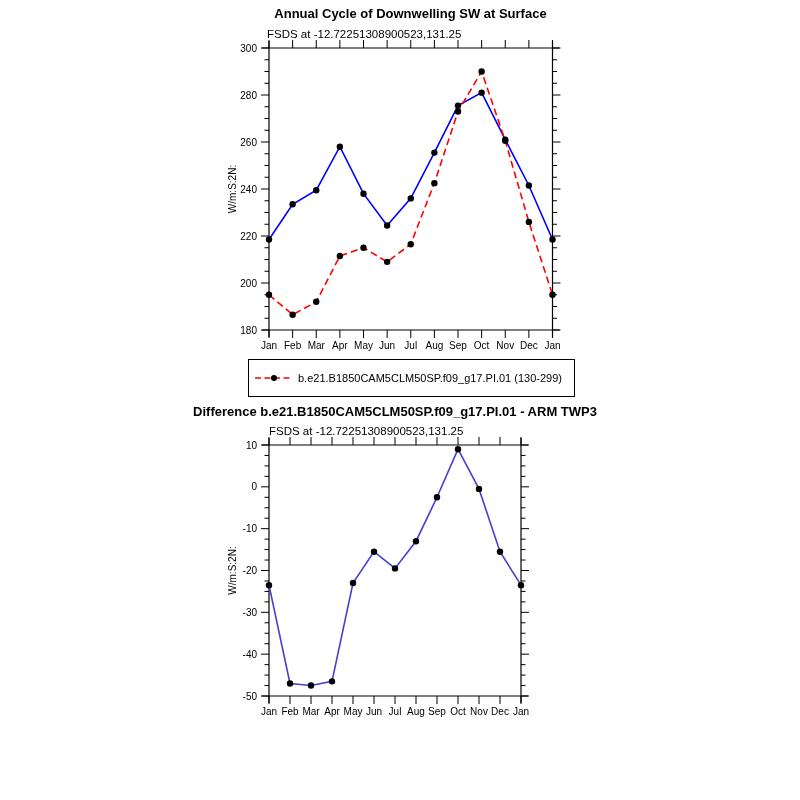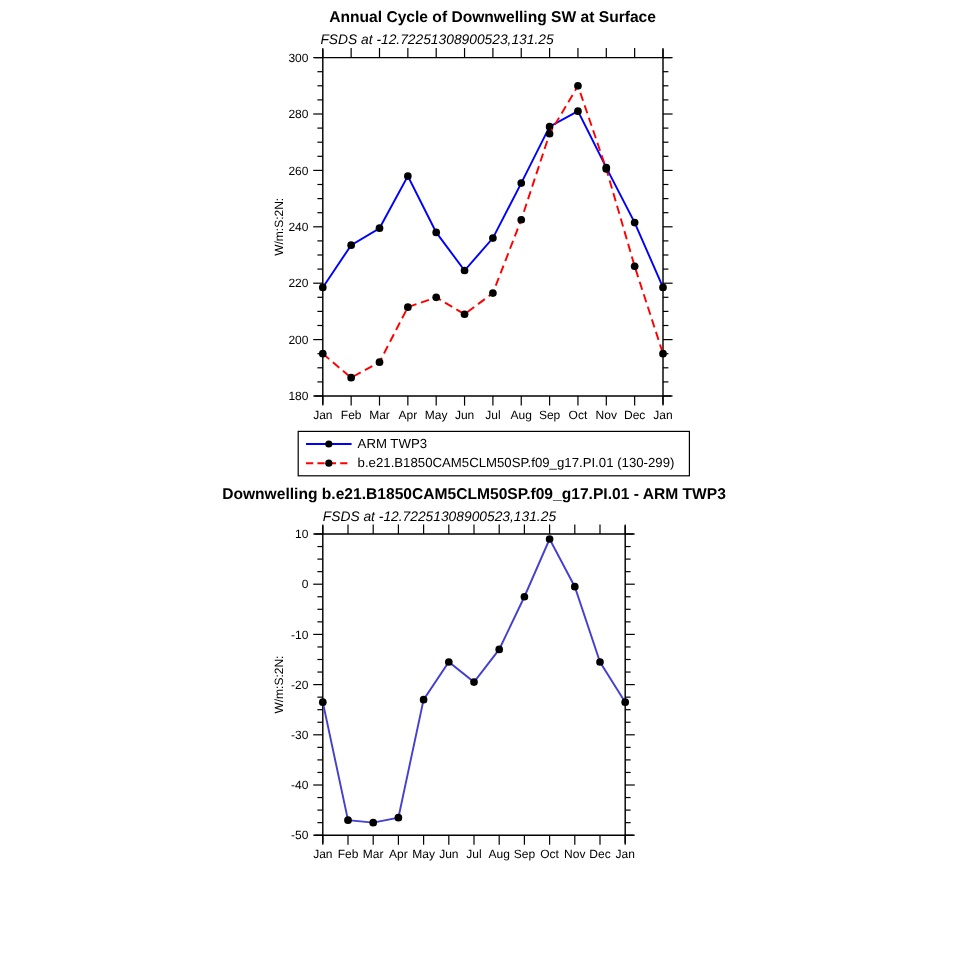--- a/index.html
+++ b/index.html
@@ -4,21 +4,21 @@
 <style>
   html,body{margin:0;padding:0;background:#ffffff;}
   #canvas{position:relative;width:800px;height:800px;background:#ffffff;overflow:hidden;
           font-family:"Liberation Sans",sans-serif;color:#000;}
   #plot-svg{position:absolute;left:0;top:0;}
   svg text{font-family:"Liberation Sans",sans-serif;fill:#000;}
   .chart-title{position:absolute;left:0;text-align:center;font-weight:bold;font-size:13px;
                white-space:nowrap;}
   #title-top{top:6px;width:821px;}
   #title-bottom{top:404px;width:790px;}
-  .chart-subtitle{position:absolute;font-size:11.5px;white-space:nowrap;font-style:italic;}
+  .chart-subtitle{position:absolute;font-size:11.5px;white-space:nowrap;}
   #subtitle-top{left:267px;top:28px;}
   #subtitle-bottom{left:269px;top:425px;}
   #legend{position:absolute;left:248px;top:359px;width:327px;height:38px;border:1px solid #000;
           box-sizing:border-box;display:flex;flex-direction:column;justify-content:space-around;
           padding:2px 1px 2px 3px;background:#fff;}
   .legend-row{display:flex;align-items:center;height:15px;}
   .legend-row span{font-size:11px;white-space:nowrap;margin-left:2px;}
   .legend-sample{flex:0 0 auto;}
 </style>
 </head>
@@ -272,30 +272,23 @@
       <circle cx="500" cy="551.675" r="3.2" fill="#000000"></circle>
       <circle cx="521" cy="585.1416666666667" r="3.2" fill="#000000"></circle>
     </svg>
 
   <div class="chart-title" id="title-top">Annual Cycle of Downwelling SW at Surface</div>
   <div class="chart-subtitle" id="subtitle-top">FSDS at -12.72251308900523,131.25</div>
 
   <div id="legend">
     <div class="legend-row">
       <svg class="legend-sample" width="44" height="12">
-        <line class="legend-line" x1="3" y1="6" x2="41" y2="6" stroke-width="1.6" stroke="#0000ff"></line>
-        <circle cx="22" cy="6" r="3" fill="#000"></circle>
-      </svg>
-      <span>ARM TWP3</span>
-    </div>
-    <div class="legend-row">
-      <svg class="legend-sample" width="44" height="12">
         <line class="legend-line" x1="3" y1="6" x2="41" y2="6" stroke-width="1.6" stroke-dasharray="6 3.5" stroke="#ff0000"></line>
         <circle cx="22" cy="6" r="3" fill="#000"></circle>
       </svg>
       <span>b.e21.B1850CAM5CLM50SP.f09_g17.PI.01 (130-299)</span>
     </div>
   </div>
 
-  <div class="chart-title" id="title-bottom">Downwelling b.e21.B1850CAM5CLM50SP.f09_g17.PI.01 - ARM TWP3</div>
+  <div class="chart-title" id="title-bottom">Difference b.e21.B1850CAM5CLM50SP.f09_g17.PI.01 - ARM TWP3</div>
   <div class="chart-subtitle" id="subtitle-bottom">FSDS at -12.72251308900523,131.25</div>
 
 </div>
 
 </body></html>

